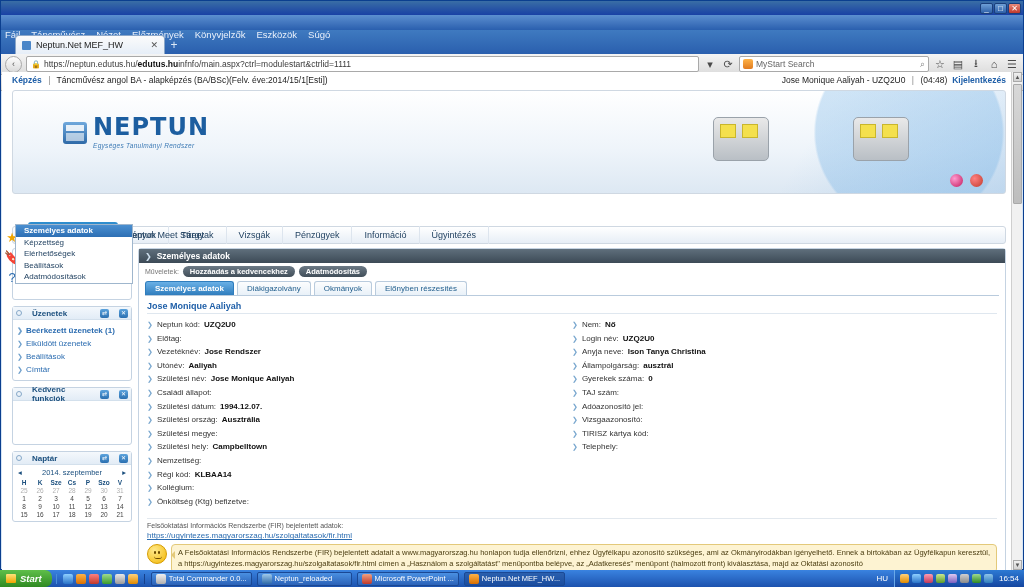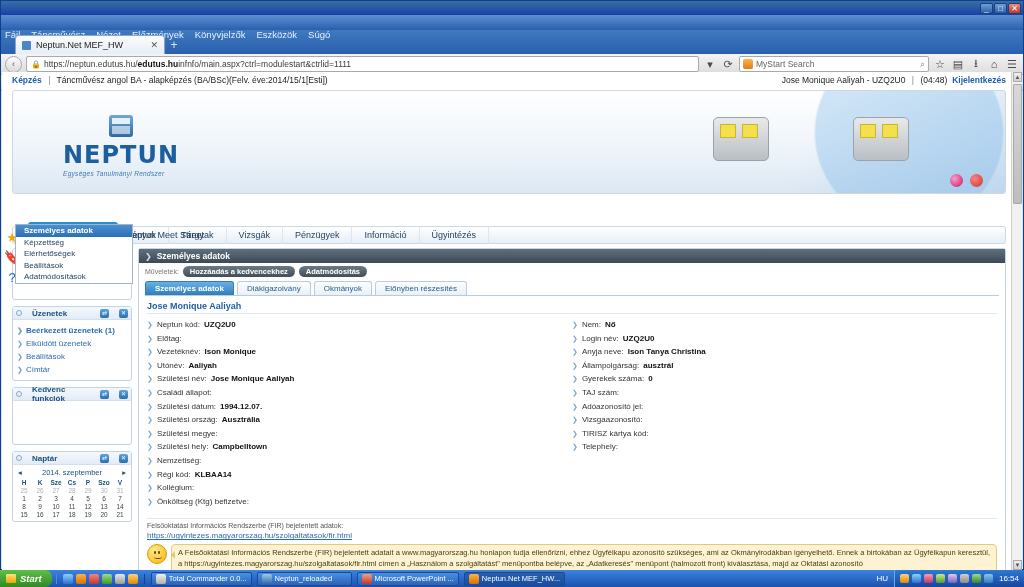--- a/index.html
+++ b/index.html
@@ -67,21 +67,21 @@
   .topinfo { height:16px; display:flex; align-items:center;
     padding:0 10px; font-size:8.5px; color:#222; }
   .topinfo a { color:#1f5fa8; font-weight:bold; text-decoration:none; }
   .topinfo .left { flex:1; }
   .topinfo .sep { color:#888; margin:0 4px; }
 
   .headerpanel { margin:2px 10px 0 10px; height:104px; border:1px solid #cfd8e2;
     border-radius:3px; background:linear-gradient(#ffffff 0%, #eef4fa 58%, #dde8f3 100%);
     position:relative; overflow:hidden; }
   .logo { position:absolute; left:50px; top:24px; display:flex;
-    align-items:center; gap:6px;flex-direction:column; }
+    align-items:center; gap:6px; }
   .logoicon { width:24px; height:22px; background:linear-gradient(#6fa8dc,#2f6aa8);
     border-radius:3px; position:relative; }
   .logoicon:before { content:""; position:absolute; left:3px; top:3px;
     width:18px; height:6px; background:#fff; opacity:.85; }
   .logoicon:after { content:""; position:absolute; left:3px; top:11px;
     width:18px; height:8px; background:#fff; opacity:.6; }
   .logotext { line-height:1; }
   .logotext .big { font-size:24px; font-weight:bold; color:#1c5ea0;
     letter-spacing:1px; font-family:"DejaVu Sans", sans-serif; }
   .logotext .small { font-size:6.5px; color:#3c7ab5; letter-spacing:.3px;
@@ -485,21 +485,21 @@
                     <span class="val">UZQ2U0</span>
                   </div>
                 <div class="frow">
                     <span class="bul">❯</span>
                     <span class="lab">Előtag:</span>
                     <span class="val"></span>
                   </div>
                 <div class="frow">
                     <span class="bul">❯</span>
                     <span class="lab">Vezetéknév:</span>
-                    <span class="val">Ison Monique</span>
+                    <span class="val">Jose Rendszer</span>
                   </div>
                 <div class="frow">
                     <span class="bul">❯</span>
                     <span class="lab">Utónév:</span>
                     <span class="val">Aaliyah</span>
                   </div>
                 <div class="frow">
                     <span class="bul">❯</span>
                     <span class="lab">Születési név:</span>
                     <span class="val">Jose Monique Aaliyah</span>

